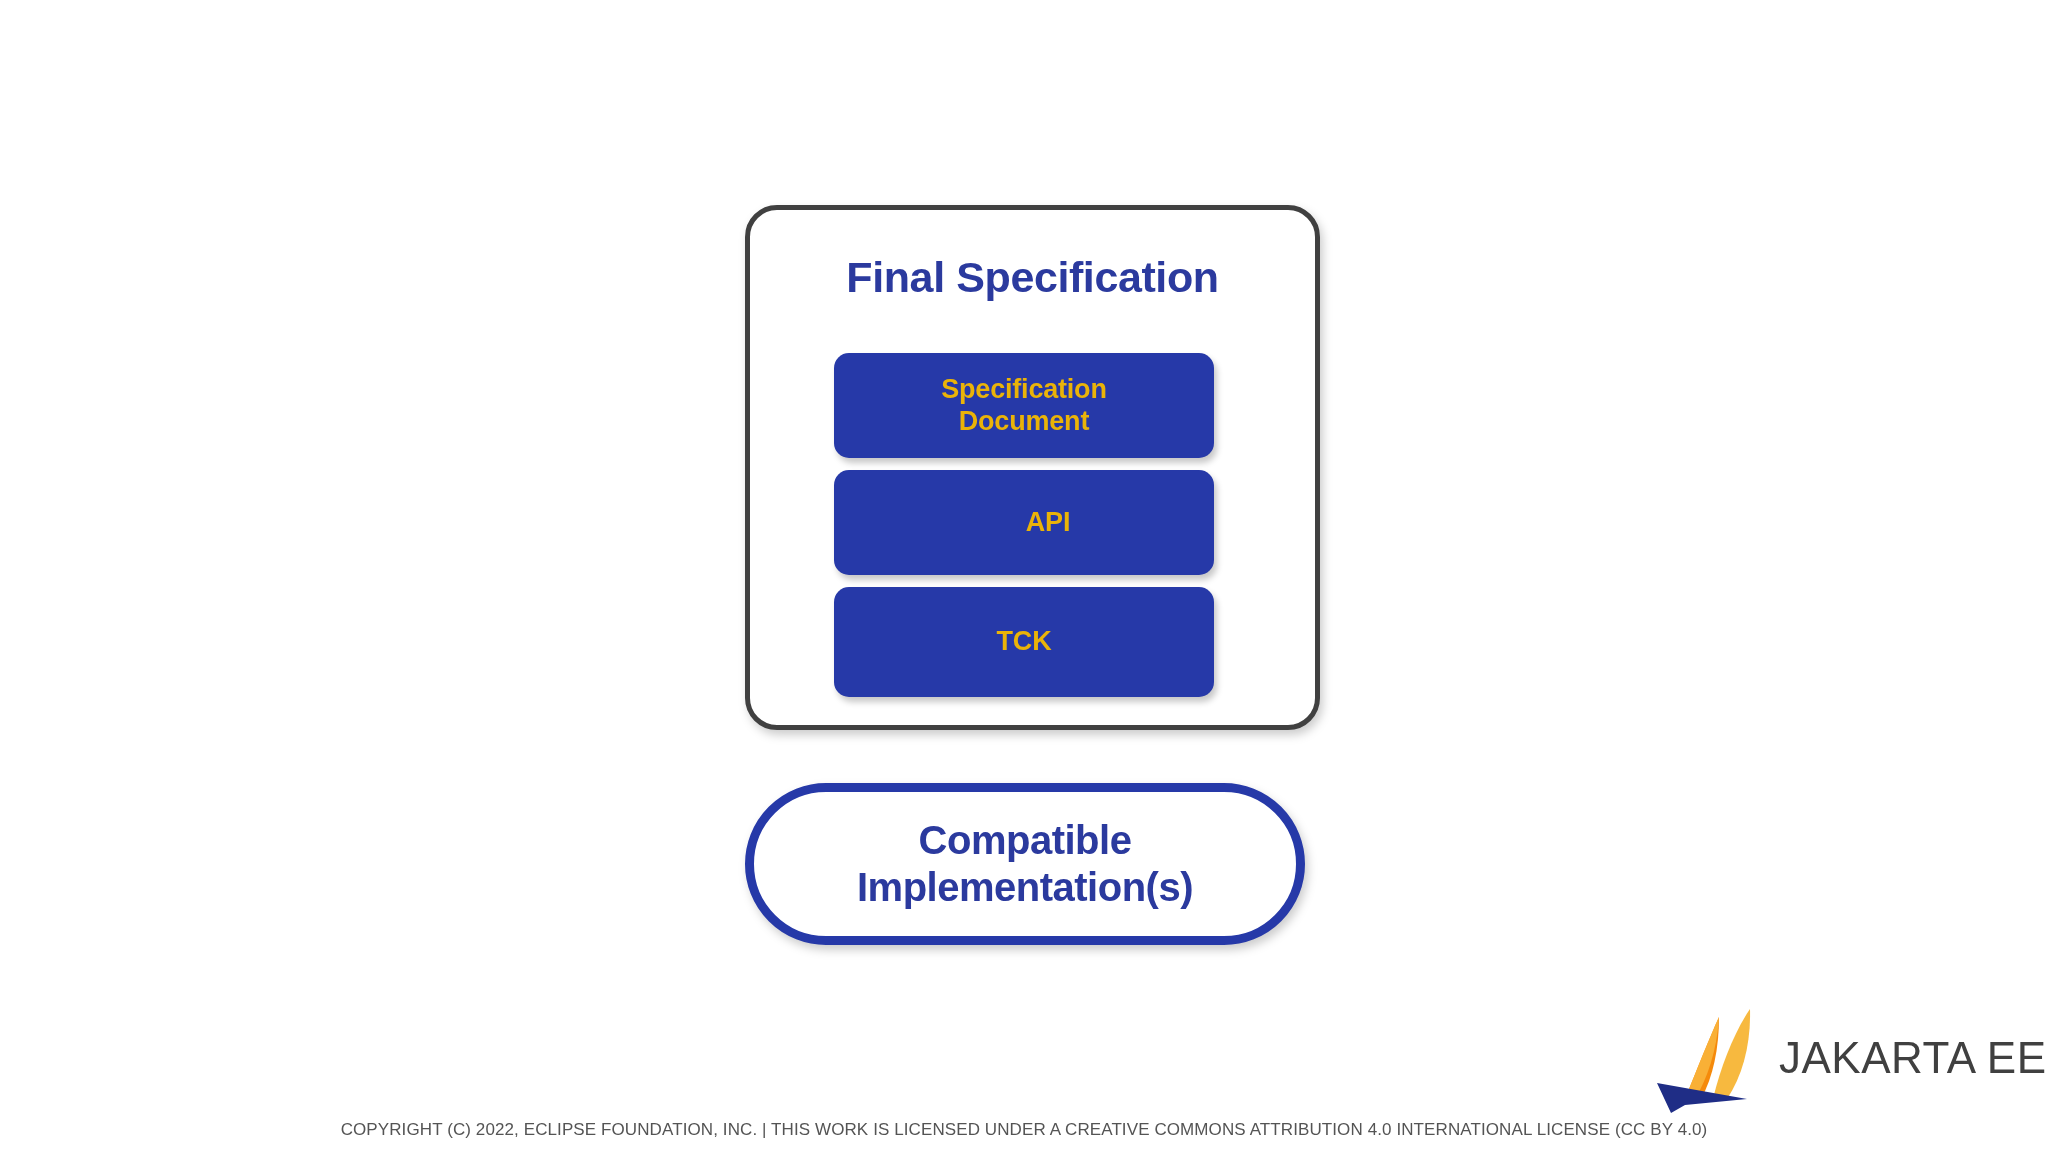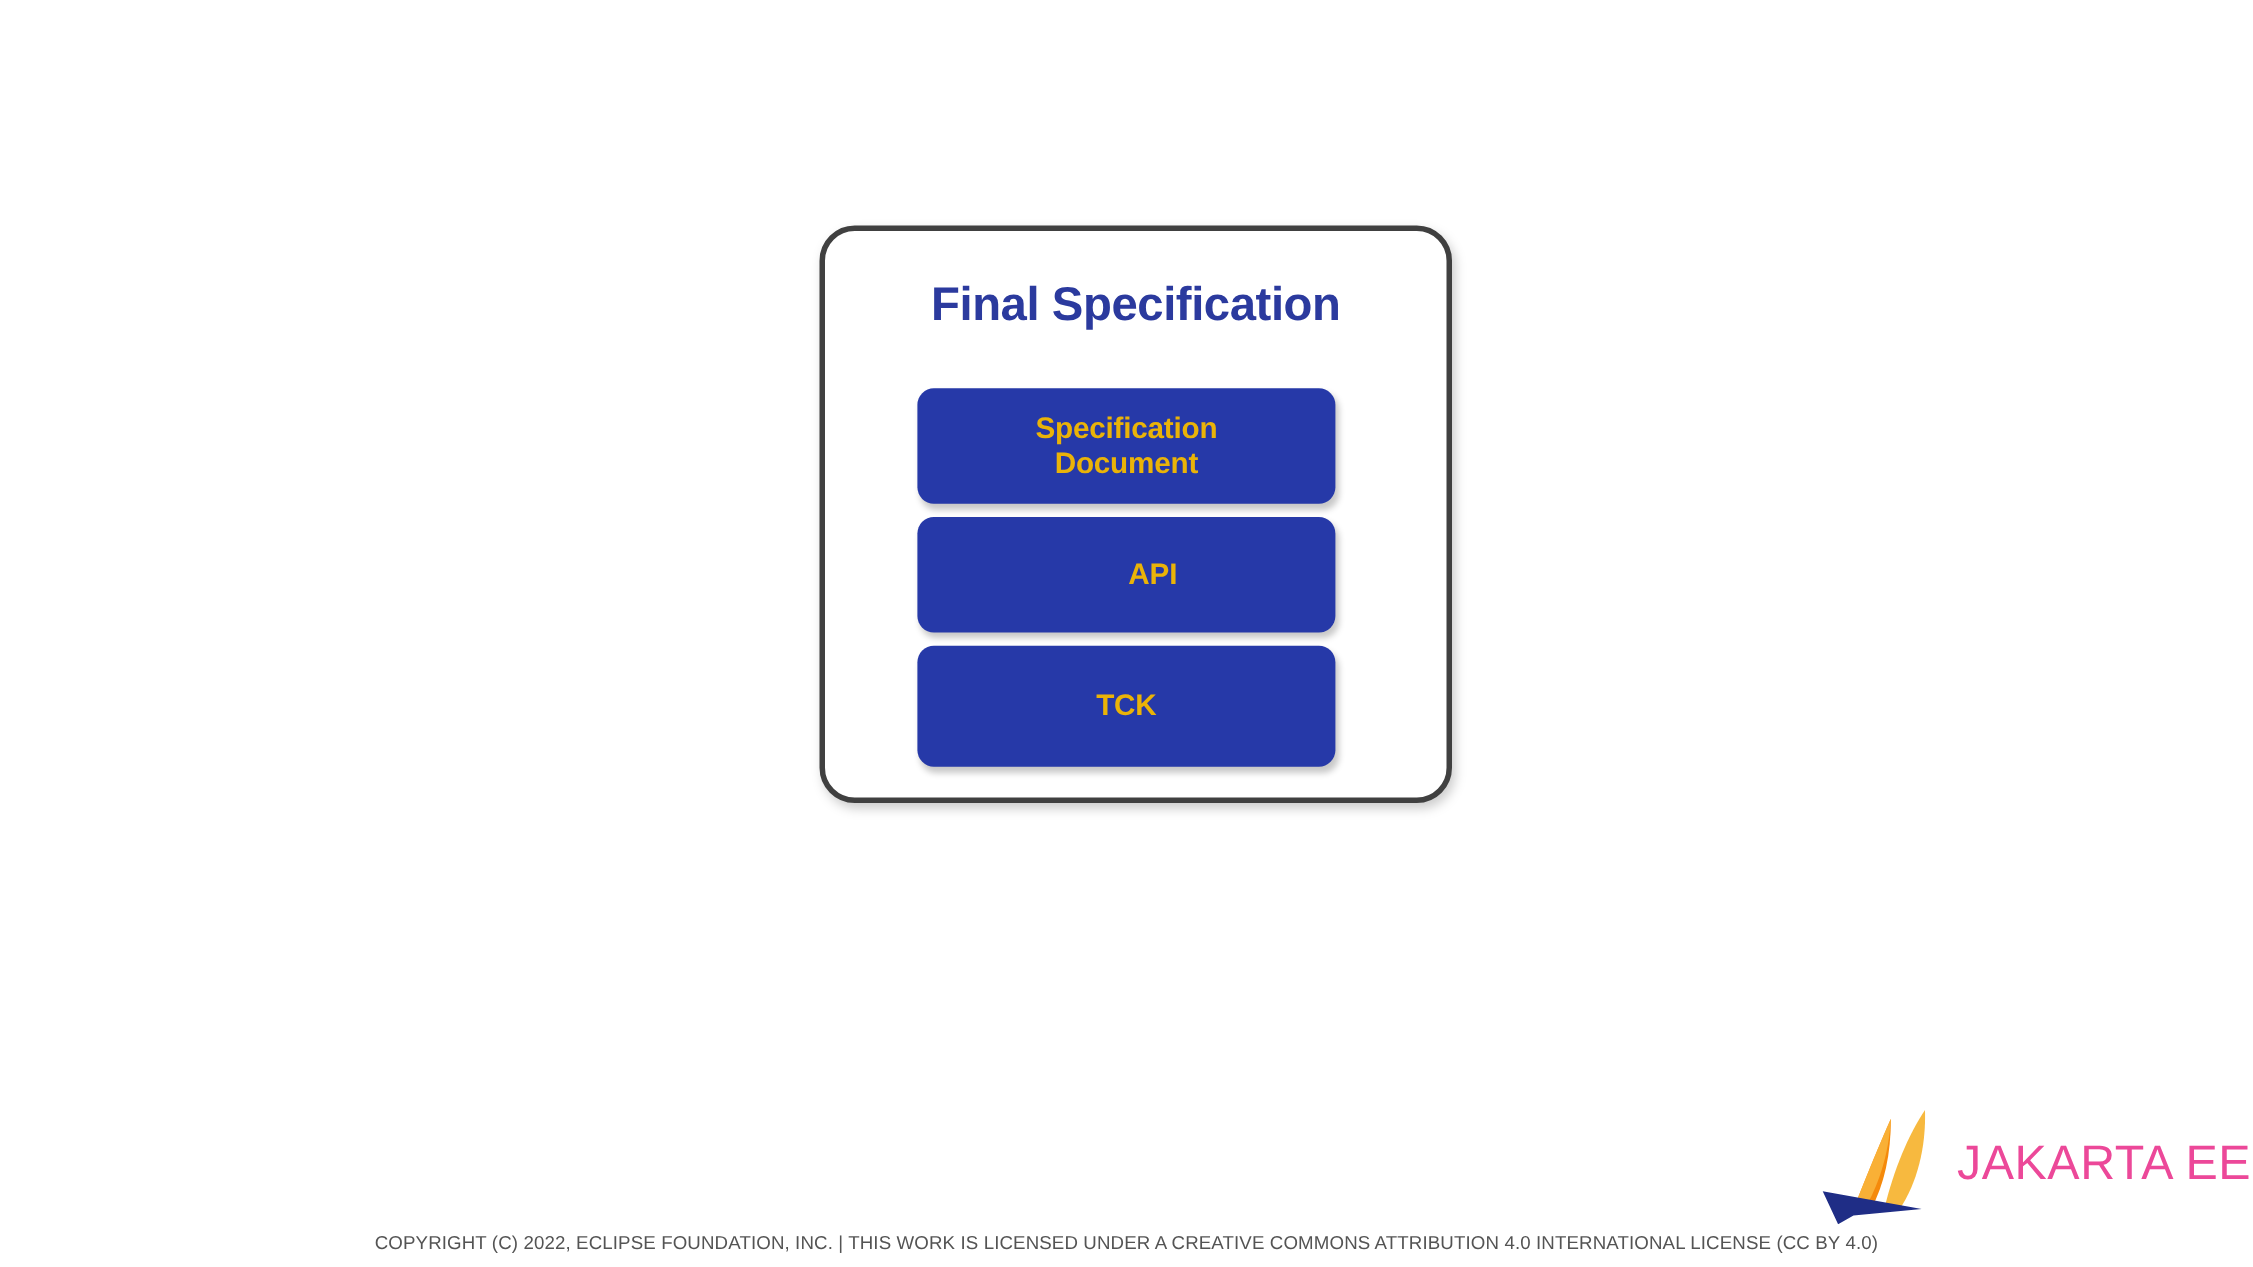--- a/index.html
+++ b/index.html
@@ -117,21 +117,21 @@
     height: 115px;
     display: flex;
     align-items: center;
   }
   .jakarta-mark {
     width: 120px;
     height: 110px;
     flex: 0 0 auto;
   }
   .jakarta-wordmark {
-    color: #ec4899;
+    color: #404040;
     font-size: 44px;
     font-weight: normal;
     letter-spacing: 0.5px;
     margin-left: 4px;
     white-space: nowrap;
   }
 
   
   .footer-copyright {
     position: absolute;
@@ -160,20 +160,24 @@
       </div>
       <div class="artifact-box h-api">
         <span>API</span>
       </div>
       <div class="artifact-box h-tck">
         <span>TCK</span>
       </div>
     </div>
   </div>
 
+  <div class="compat-pill">
+    <div class="compat-pill-label">Compatible
+Implementation(s)</div>
+  </div>
 
   <div class="jakarta-logo">
     <svg class="jakarta-mark" viewBox="0 0 120 110" xmlns="http://www.w3.org/2000/svg">
 
       <path d="M95 6 C 96 40, 88 72, 72 96 L 58 96 C 66 62, 80 28, 95 6 Z" fill="#F7B93F"></path>
 
       <path d="M64 14 C 64 46, 58 74, 46 96 L 30 96 C 42 66, 54 36, 64 14 Z" fill="#F58A0B"></path>
 
       <path d="M64 14 C 62 48, 52 76, 40 96 L 30 96 C 42 66, 54 36, 64 14 Z" fill="#F9B43B" opacity="0.9"></path>
 

